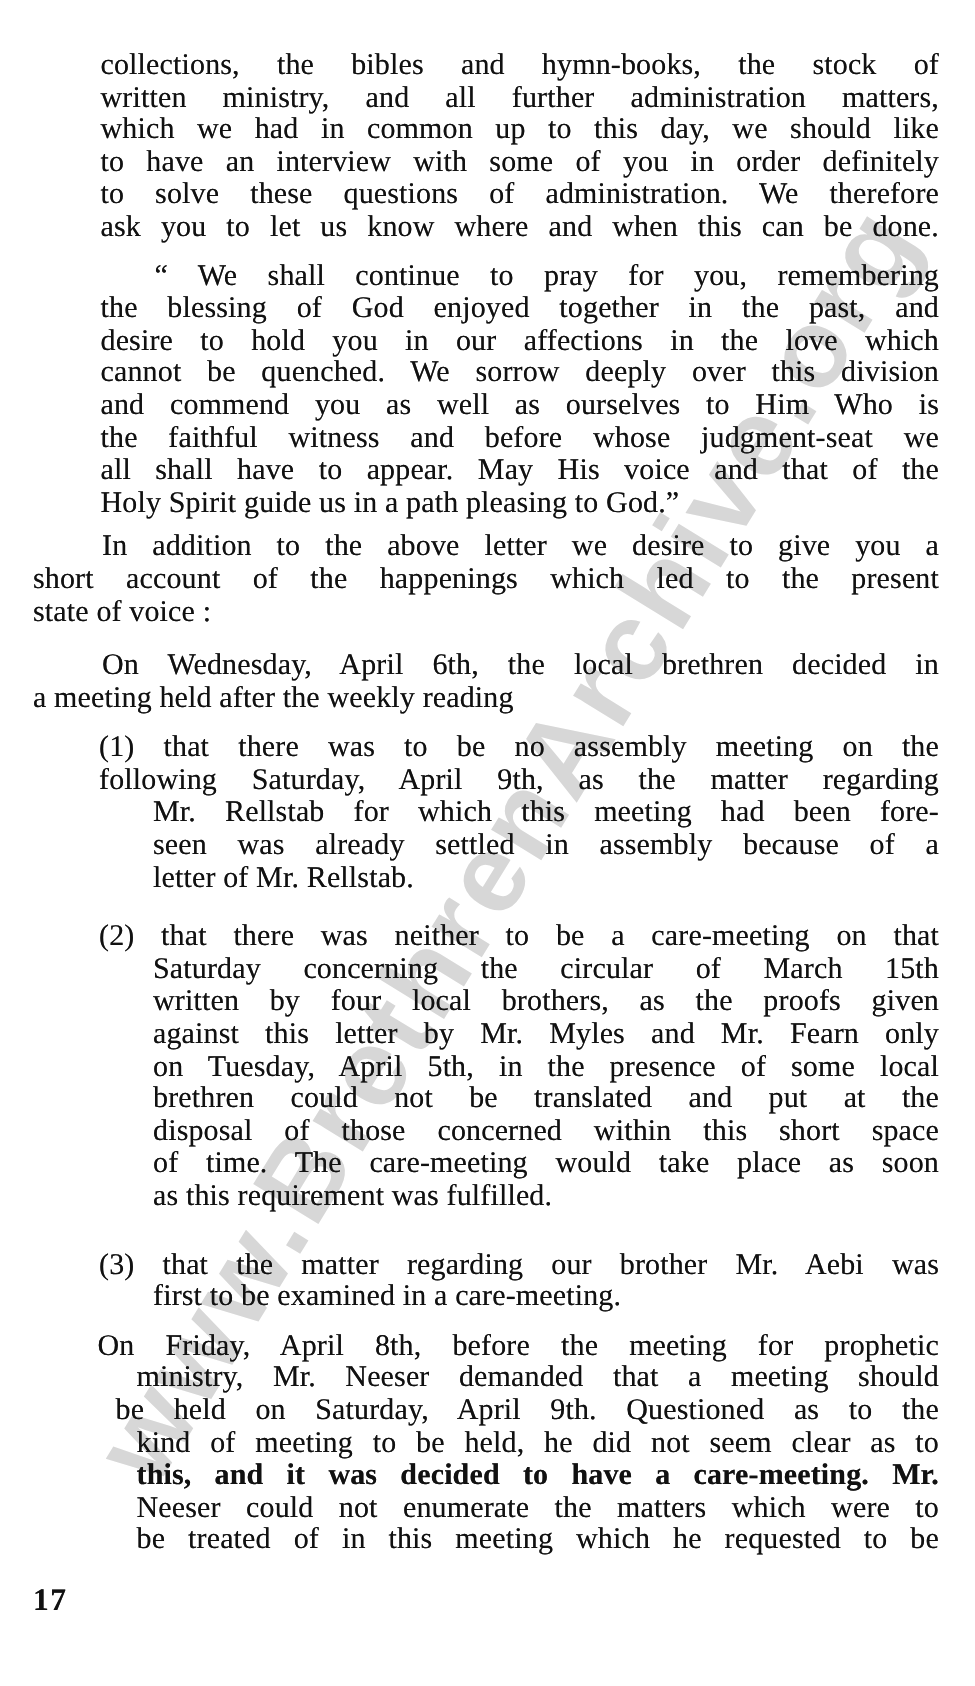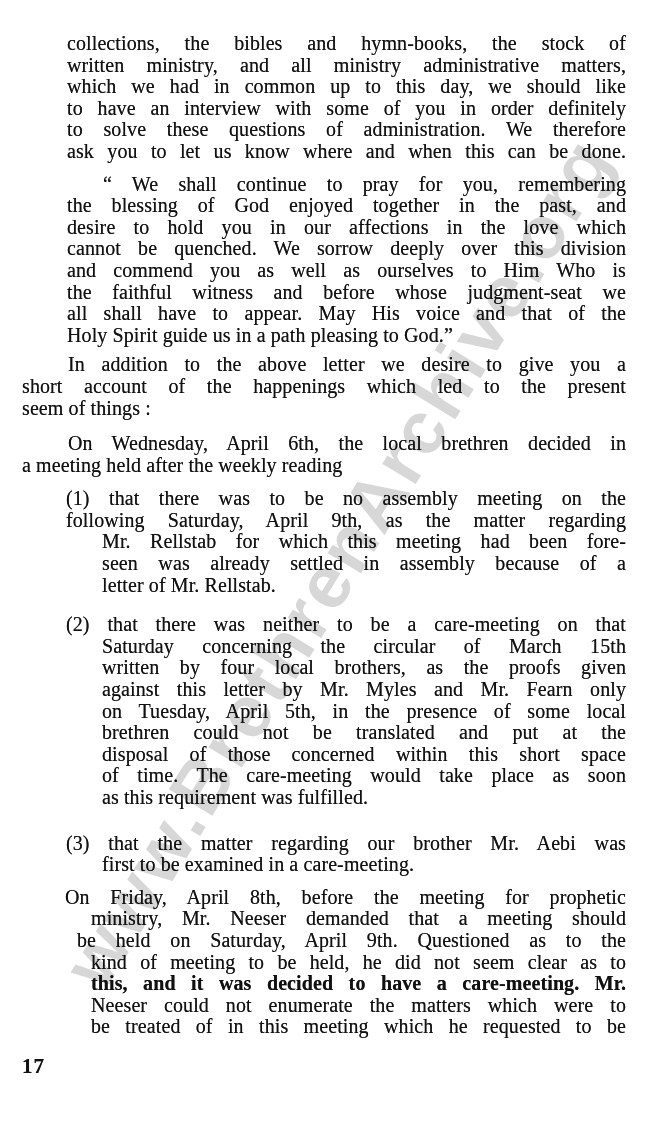--- a/index.html
+++ b/index.html
@@ -78,40 +78,40 @@
 </style>
 </head>
 <body>
 
 <div class="page">
   <div class="watermark">www.BrethrenArchive.org</div>
 
   <div class="text" id="content">
       <div class="para letter mb-a">
         <div class="line">collections, the bibles and hymn-books, the stock of</div>
-        <div class="line">written ministry, and all ministry administrative matters,</div>
+        <div class="line">written ministry, and all further administration matters,</div>
         <div class="line">which we had in common up to this day, we should like</div>
         <div class="line">to have an interview with some of you in order definitely</div>
         <div class="line">to solve these questions of administration.  We therefore</div>
         <div class="line">ask you to let us know where and when this can be done.</div>
       </div>
       <div class="para letter mb-b">
         <div class="line" style="text-indent: 36px;">“ We shall continue to pray for you, remembering</div>
         <div class="line">the blessing of God enjoyed together in the past, and</div>
         <div class="line">desire to hold you in our affections in the love which</div>
         <div class="line">cannot be quenched.  We sorrow deeply over this division</div>
         <div class="line">and commend you as well as ourselves to Him Who is</div>
         <div class="line">the faithful witness and before whose judgment-seat we</div>
         <div class="line">all shall have to appear.  May His voice and that of the</div>
         <div class="line last">Holy Spirit guide us in a path pleasing to God.”</div>
       </div>
       <div class="para mb-c">
         <div class="line" style="text-indent: 46px;">In addition to the above letter we desire to give you a</div>
         <div class="line">short account of the happenings which led to the present</div>
-        <div class="line last">seem of things :</div>
+        <div class="line last">state of voice :</div>
       </div>
       <div class="para mb-d">
         <div class="line" style="text-indent: 46px;">On Wednesday, April 6th, the local brethren decided in</div>
         <div class="line last">a meeting held after the weekly reading</div>
       </div>
       <div class="para item mb-e">
         <div class="line">(1) that there was to be no assembly meeting on the</div>
         <div class="line" style="">following Saturday, April 9th, as the matter regarding</div>
         <div class="line" style="margin-left: 36px;">Mr. Rellstab for which this meeting had been fore-</div>
         <div class="line" style="margin-left: 36px;">seen was already settled in assembly because of a</div>

